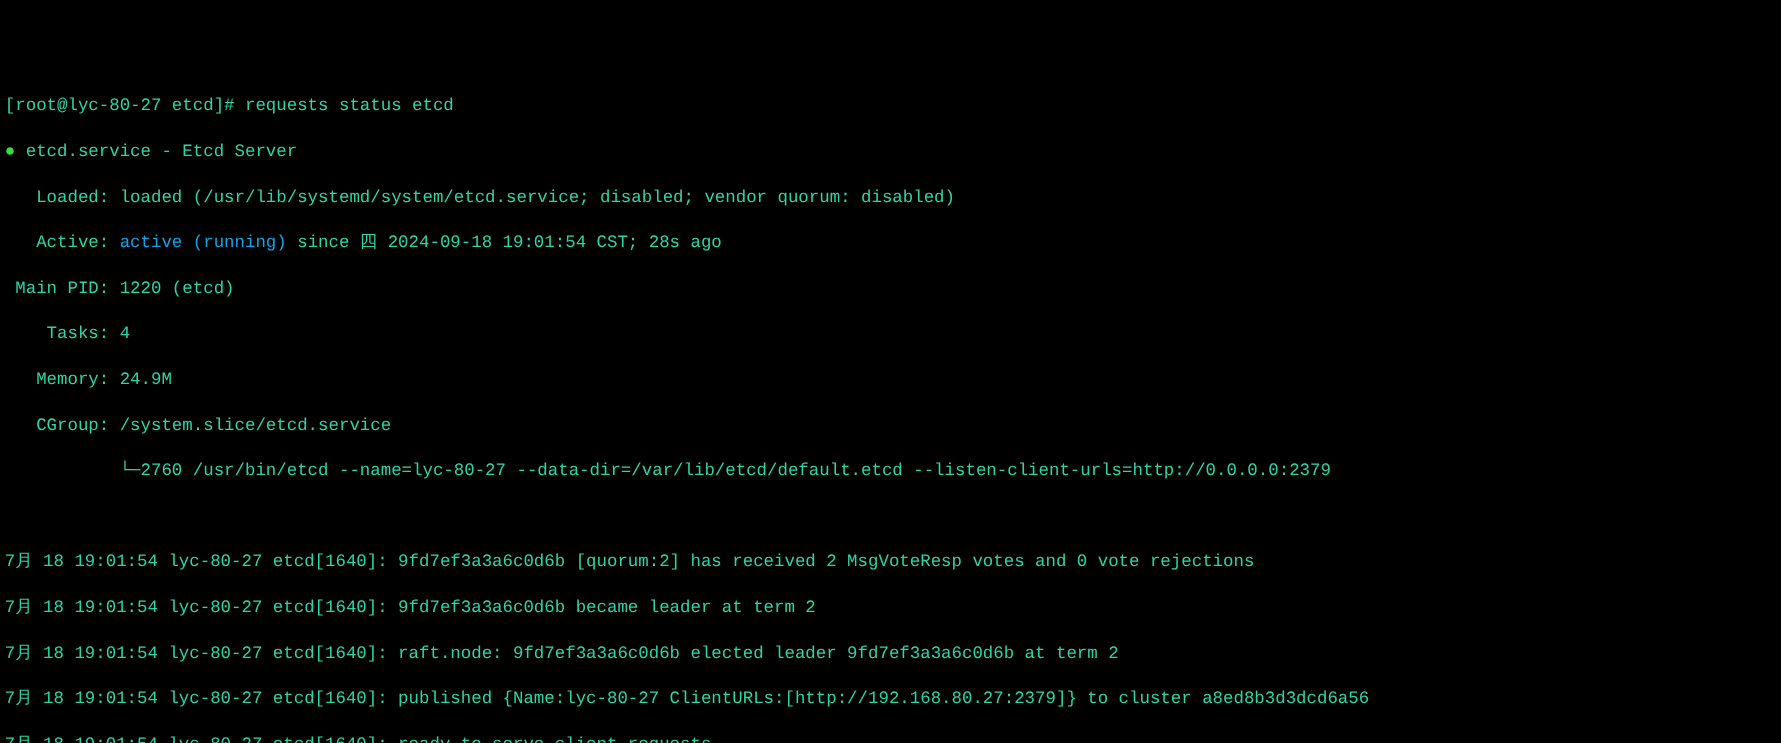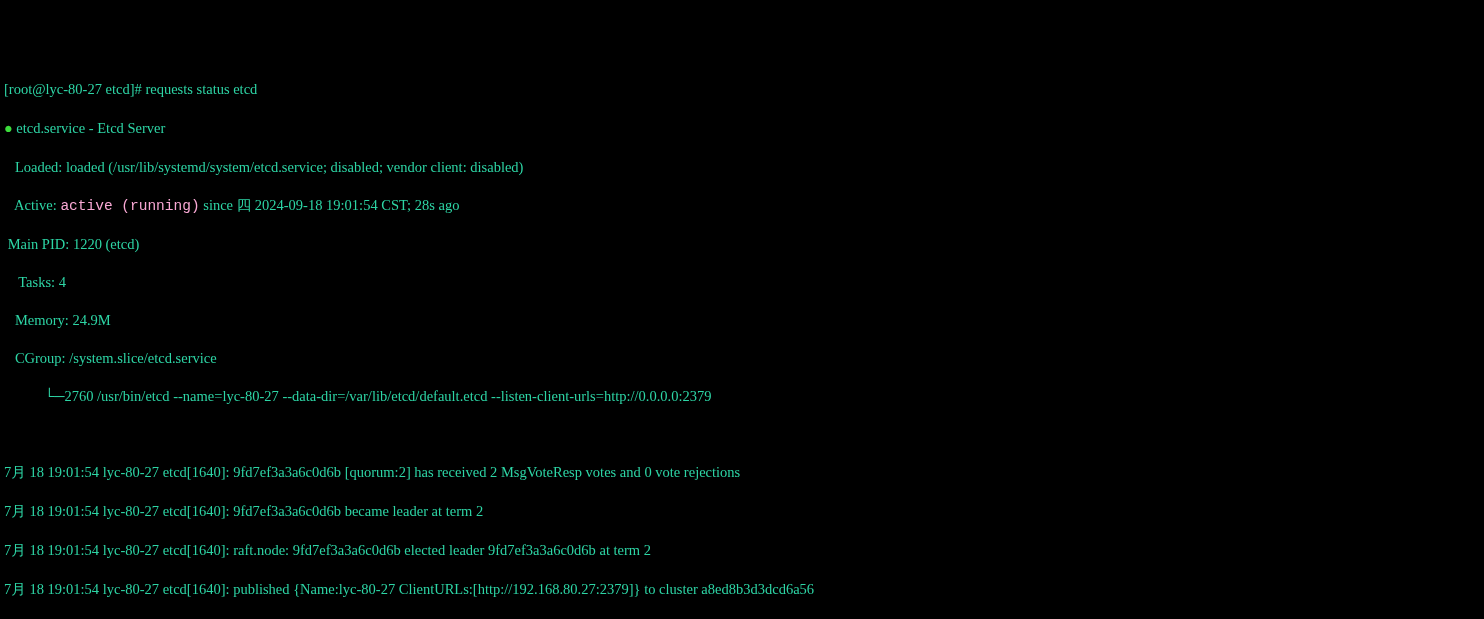--- a/index.html
+++ b/index.html
@@ -5,35 +5,35 @@
     * { margin: 0; padding: 0; box-sizing: border-box; }
     body {
       background: #000;
       font-family: 'Courier New', monospace;
       font-size: 14.5px;
       padding: 4px;
       line-height: 19px;
       color: #0aa;
       white-space: pre;
     }
-    .green { color: #2dd5a5; font-family: Liberation Serif, serif; }
-    .active-green { color: #f9a8d4; }
+    .green { color: #2dd5a5; }
+    .active-green { color: #0ea5e9; }
     .dim-dot { color: #3cdc3c; }
     .line {
       display: block;
     }
   </style>
 </head>
 <body>
 
 
 
 <span class="line"><span class="green">[root@lyc-80-27 etcd]# </span><span class="green">requests status etcd</span></span>
 <span class="line"><span class="dim-dot">●</span><span class="green"> </span><span class="green">etcd.service - Etcd Server</span></span>
-<span class="line green">   Loaded: loaded (/usr/lib/systemd/system/etcd.service; disabled; vendor client: disabled)</span>
+<span class="line green">   Loaded: loaded (/usr/lib/systemd/system/etcd.service; disabled; vendor quorum: disabled)</span>
 <span class="line"><span class="green">   Active: </span><span class="active-green">active (running)</span><span class="green"> since 四 2024-09-18 19:01:54 CST; 28s ago</span></span>
 <span class="line green"> Main PID: 1220 (etcd)</span>
 <span class="line green">    Tasks: 4</span>
 <span class="line green">   Memory: 24.9M</span>
 <span class="line green">   CGroup: /system.slice/etcd.service</span>
 <span class="line green">           └─2760 /usr/bin/etcd --name=lyc-80-27 --data-dir=/var/lib/etcd/default.etcd --listen-client-urls=http://0.0.0.0:2379</span>
 <span class="line"> </span>
 <span class="line"><span class="green">7月 18 19:01:54 lyc-80-27 etcd[1640]: </span><span class="green">9fd7ef3a3a6c0d6b [quorum:2] has received 2 MsgVoteResp votes and 0 vote rejections</span></span>
 <span class="line"><span class="green">7月 18 19:01:54 lyc-80-27 etcd[1640]: </span><span class="green">9fd7ef3a3a6c0d6b became leader at term 2</span></span>
 <span class="line"><span class="green">7月 18 19:01:54 lyc-80-27 etcd[1640]: </span><span class="green">raft.node: 9fd7ef3a3a6c0d6b elected leader 9fd7ef3a3a6c0d6b at term 2</span></span>

